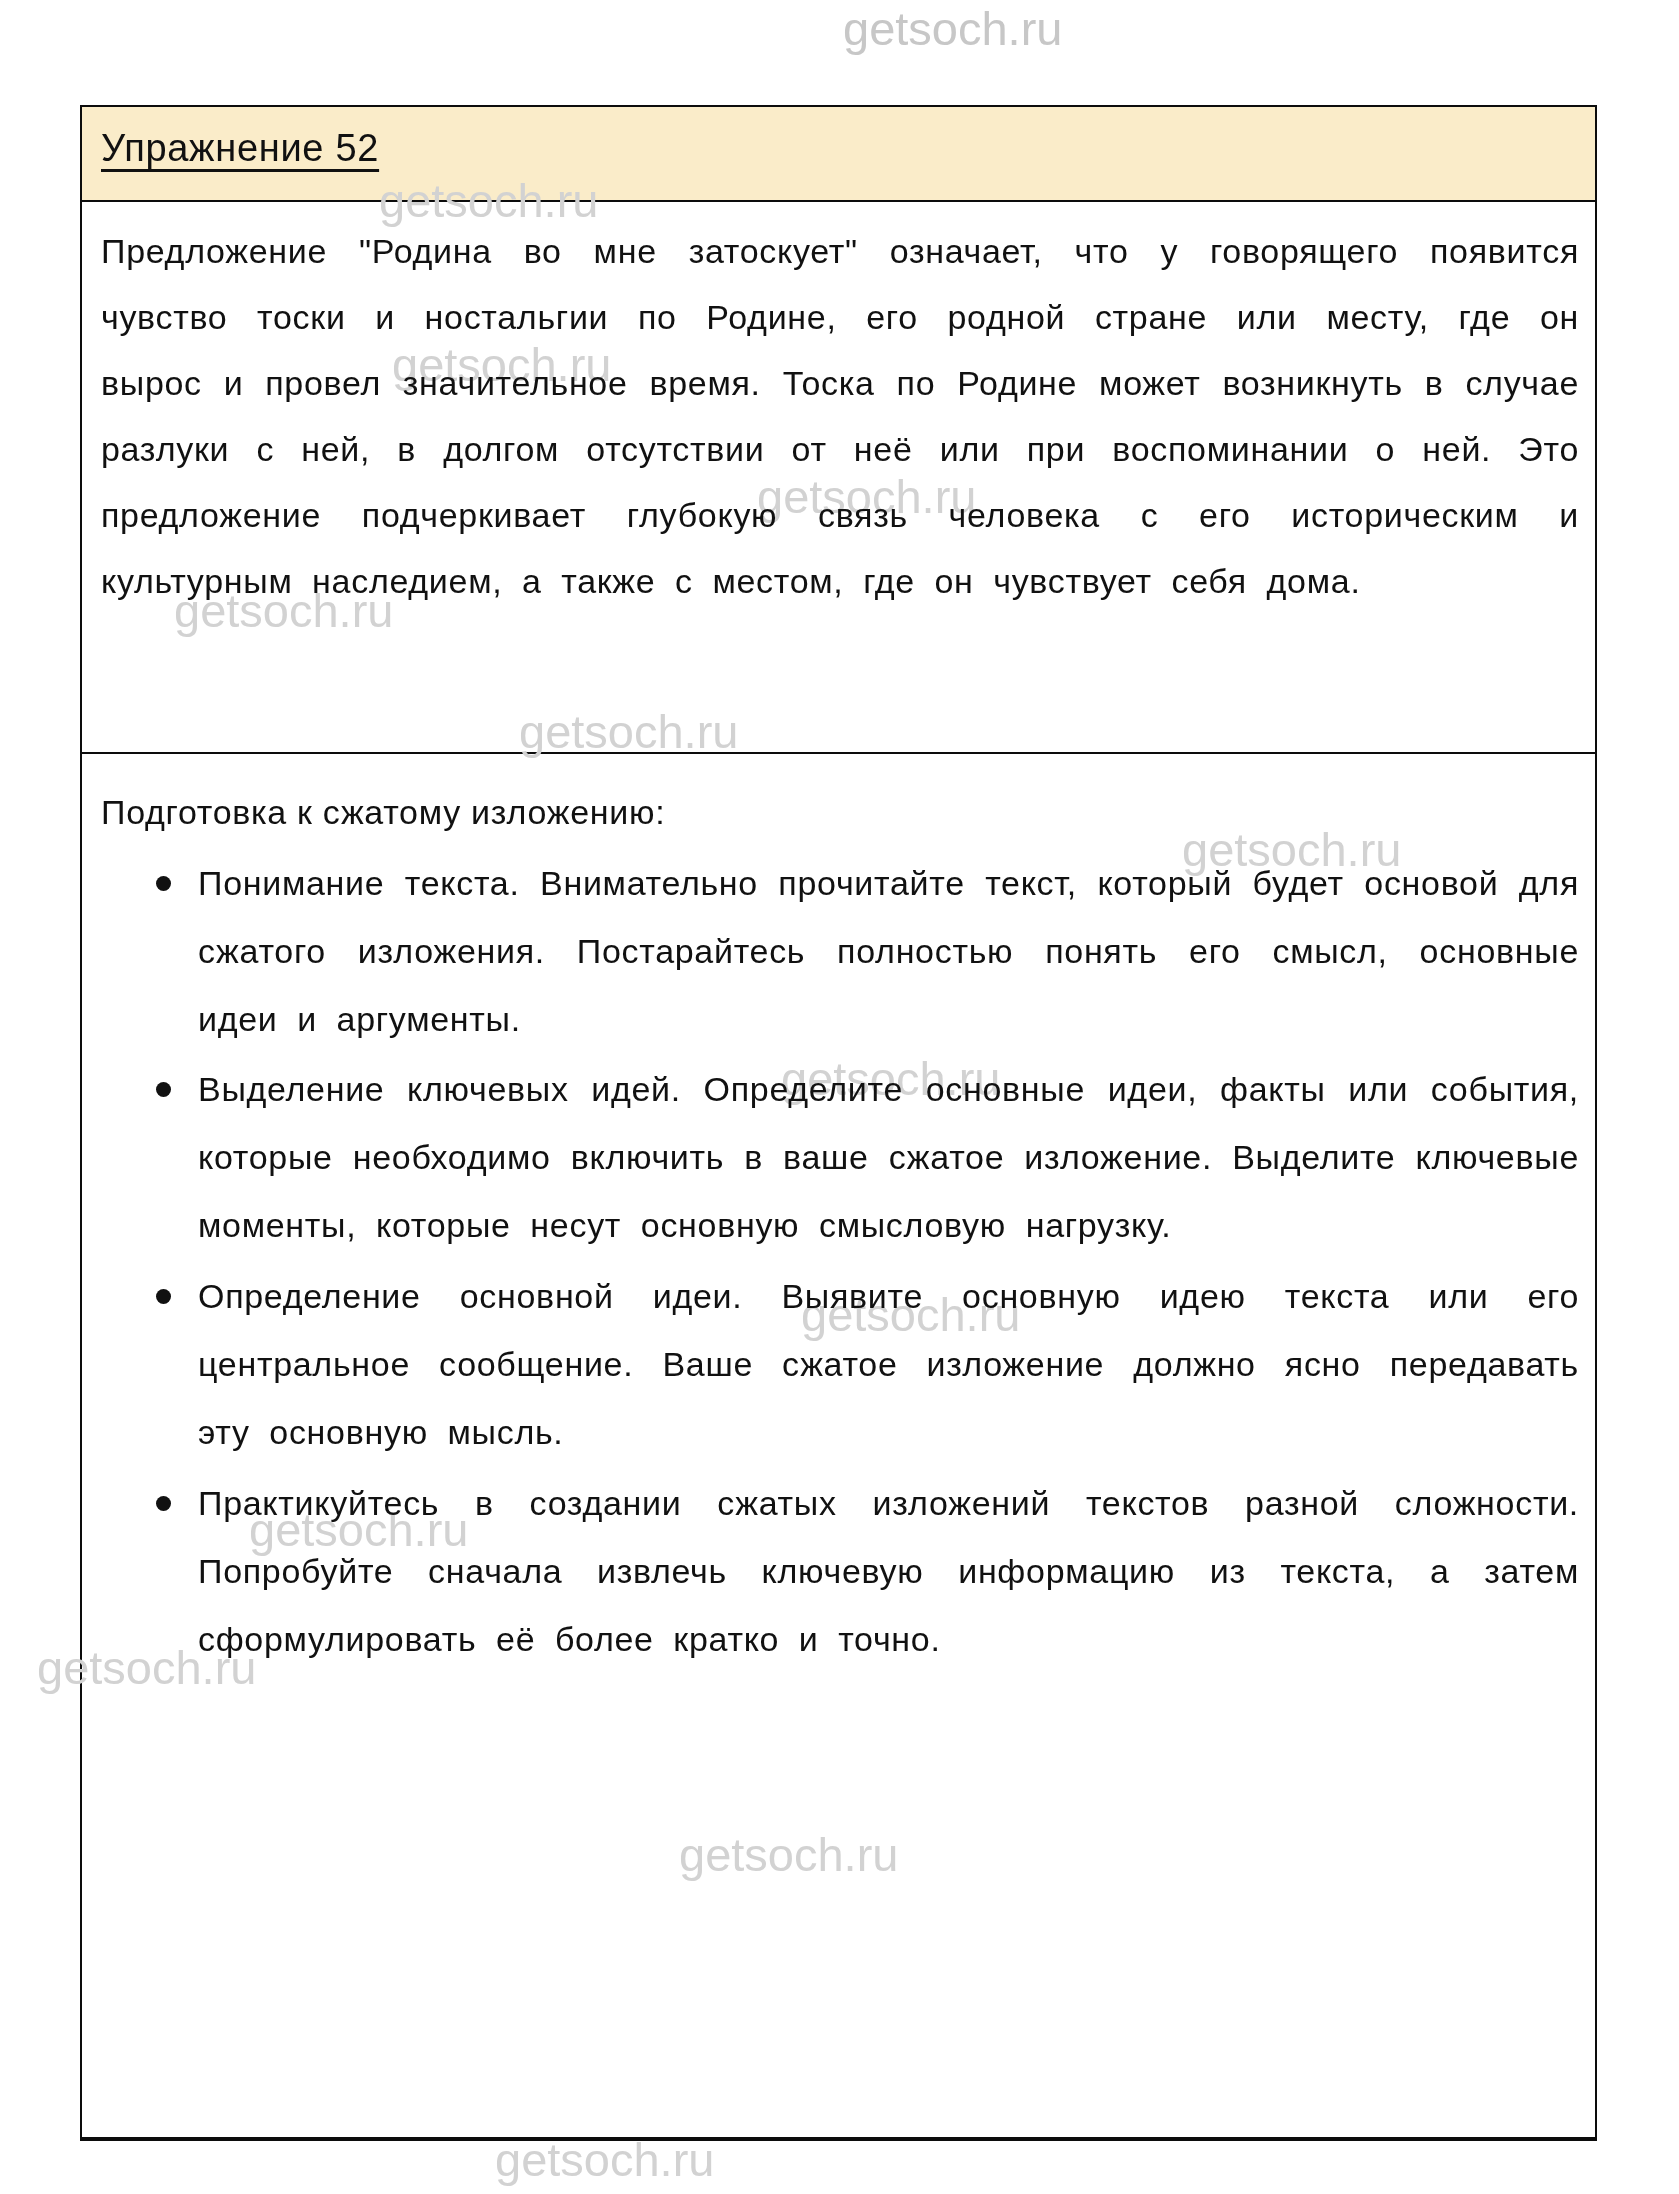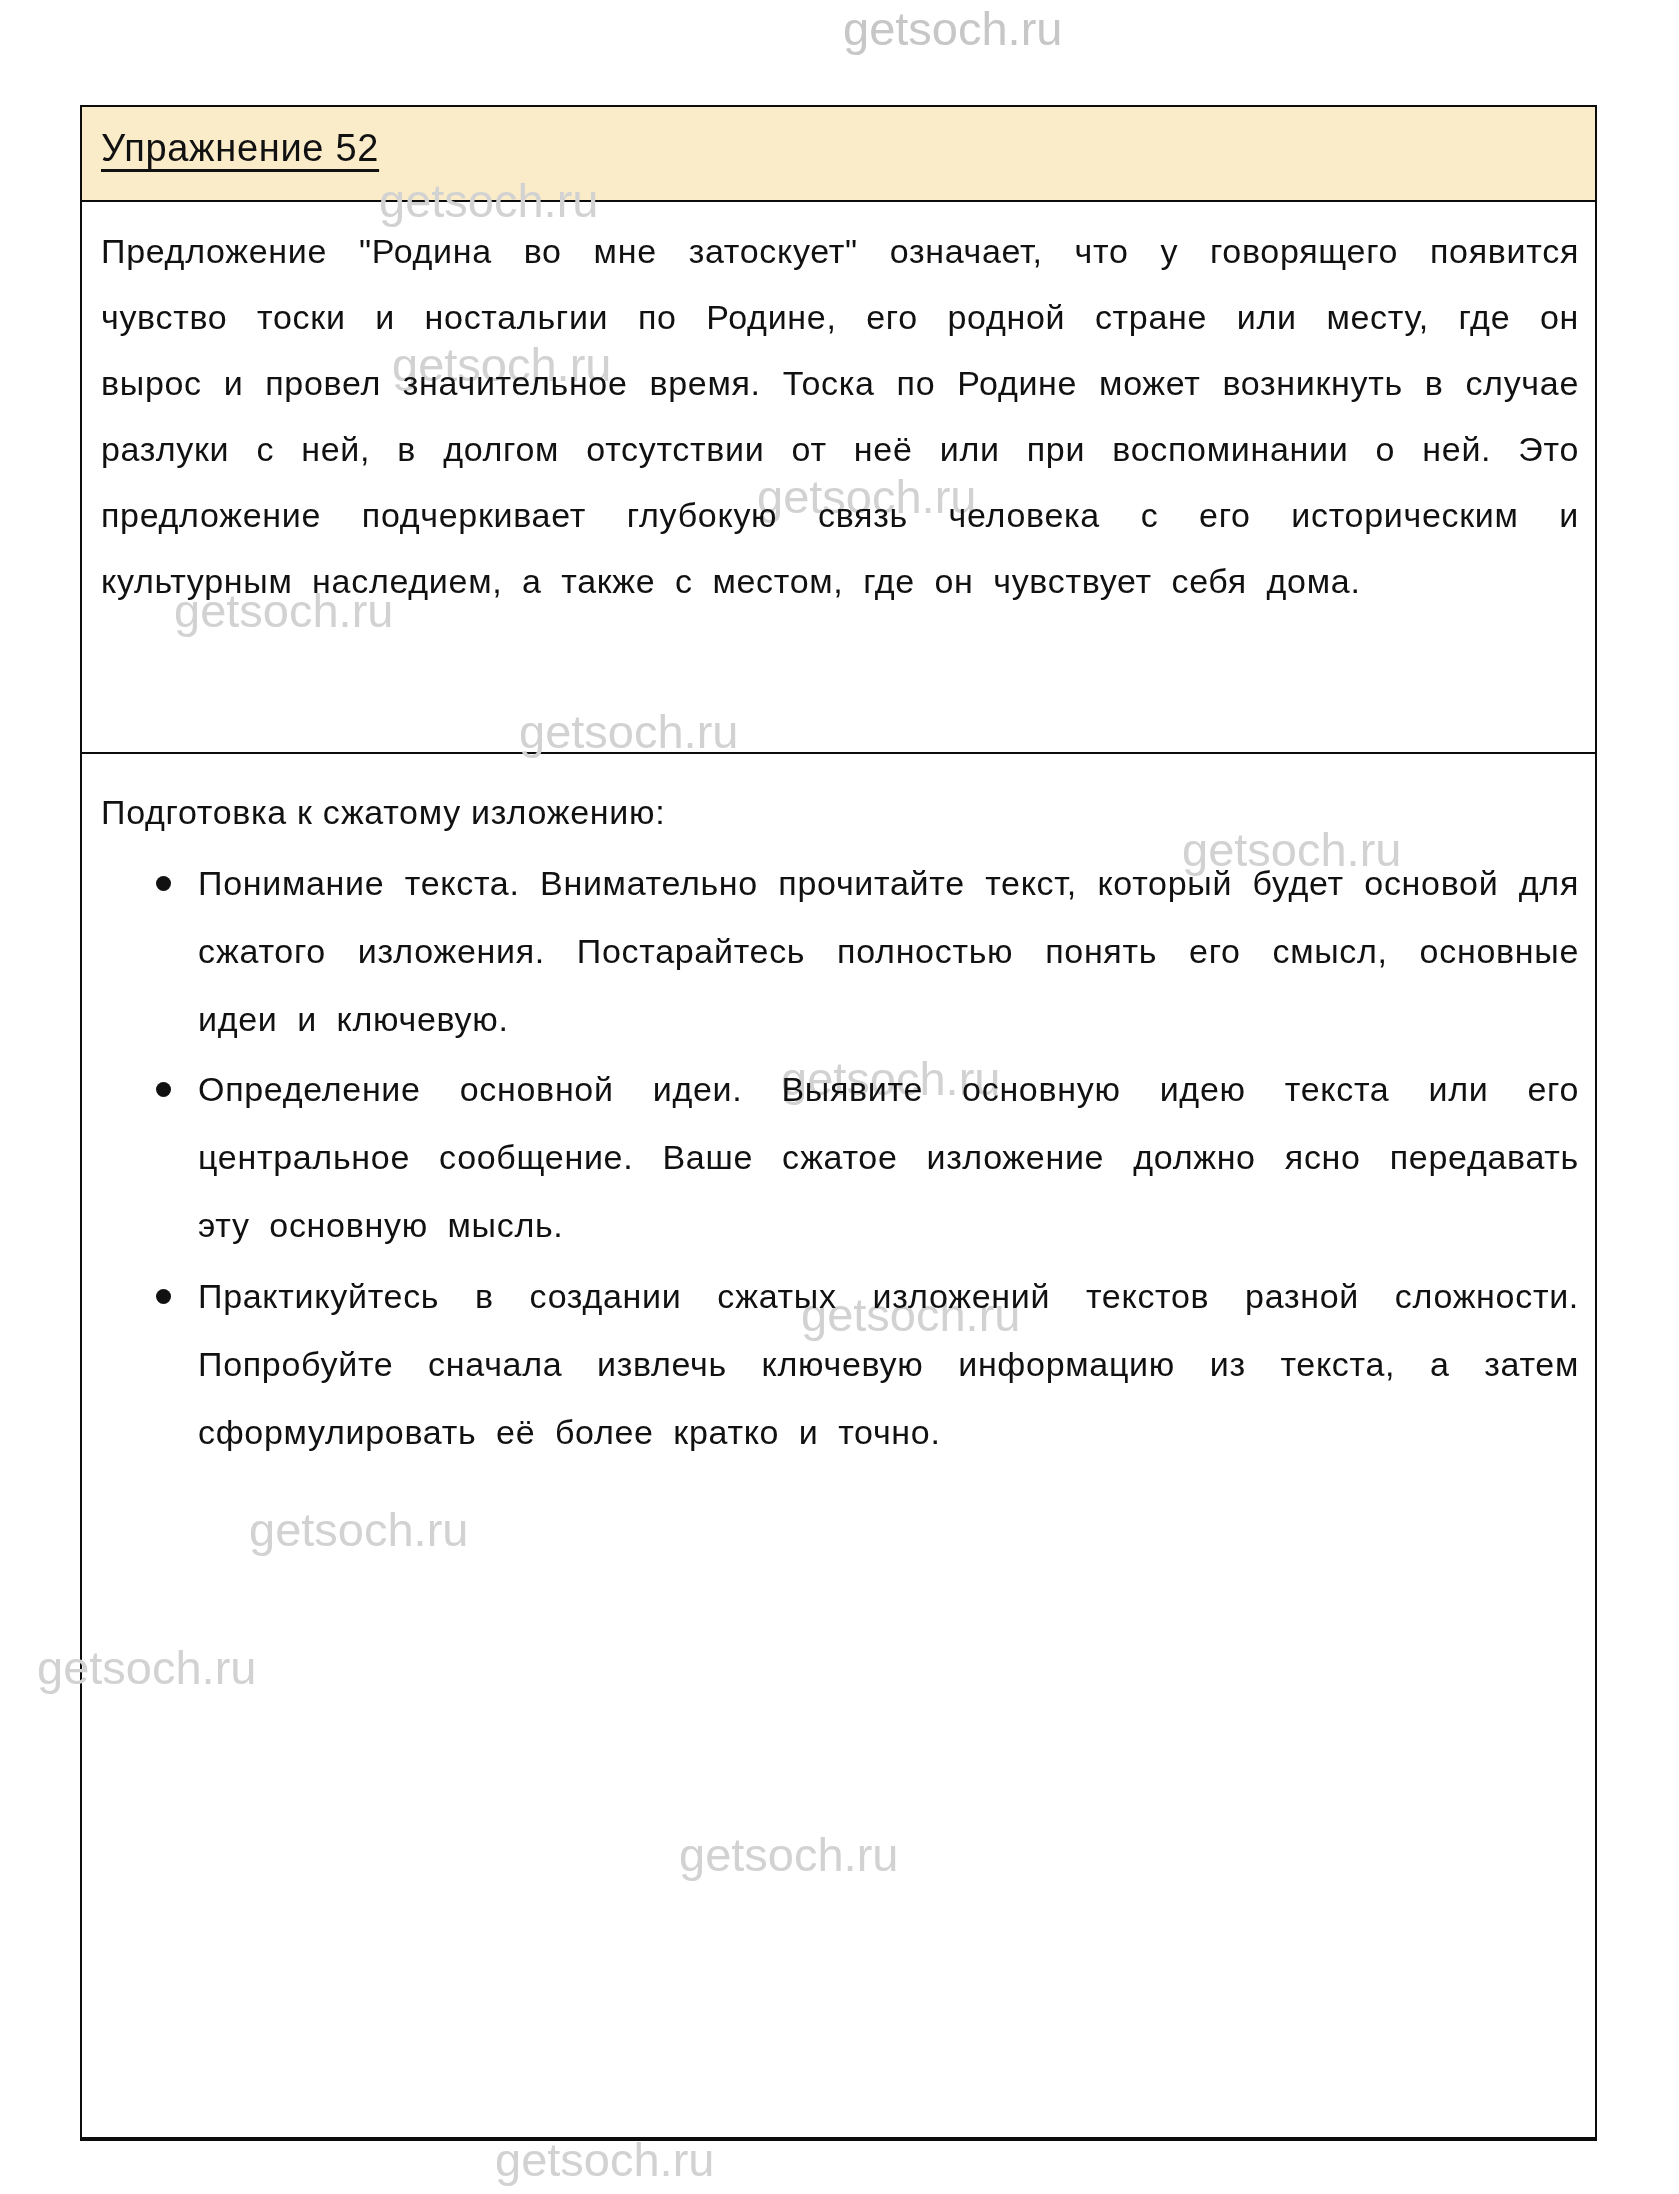--- a/index.html
+++ b/index.html
@@ -145,21 +145,22 @@
       <span class="card-title">Упражнение 52</span>
     </div>
 
     <div class="section answer-section">
       <p>Предложение "Родина во мне затоскует" означает, что у говорящего появится чувство тоски и ностальгии по Родине, его родной стране или месту, где он вырос и провел значительное время. Тоска по Родине может возникнуть в случае разлуки с ней, в долгом отсутствии от неё или при воспоминании о ней. Это предложение подчеркивает глубокую связь человека с его историческим и культурным наследием, а также с местом, где он чувствует себя дома.</p>
     </div>
 
     <div class="section prep-section">
       <p class="prep-heading">Подготовка к сжатому изложению:</p>
       <ul class="prep-list">
-        <li>Понимание текста. Внимательно прочитайте текст, который будет основой для сжатого изложения. Постарайтесь полностью понять его смысл, основные идеи и ключевую.</li>
+        <li>Понимание текста. Внимательно прочитайте текст, который будет основой для сжатого изложения. Постарайтесь полностью понять его смысл, основные идеи и аргументы.</li>
+        <li>Выделение ключевых идей. Определите основные идеи, факты или события, которые необходимо включить в ваше сжатое изложение. Выделите ключевые моменты, которые несут основную смысловую нагрузку.</li>
         <li>Определение основной идеи. Выявите основную идею текста или его центральное сообщение. Ваше сжатое изложение должно ясно передавать эту основную мысль.</li>
         <li>Практикуйтесь в создании сжатых изложений текстов разной сложности. Попробуйте сначала извлечь ключевую информацию из текста, а затем сформулировать её более кратко и точно.</li>
       </ul>
     </div>
 
   </div>
 
 </div>
 
 

